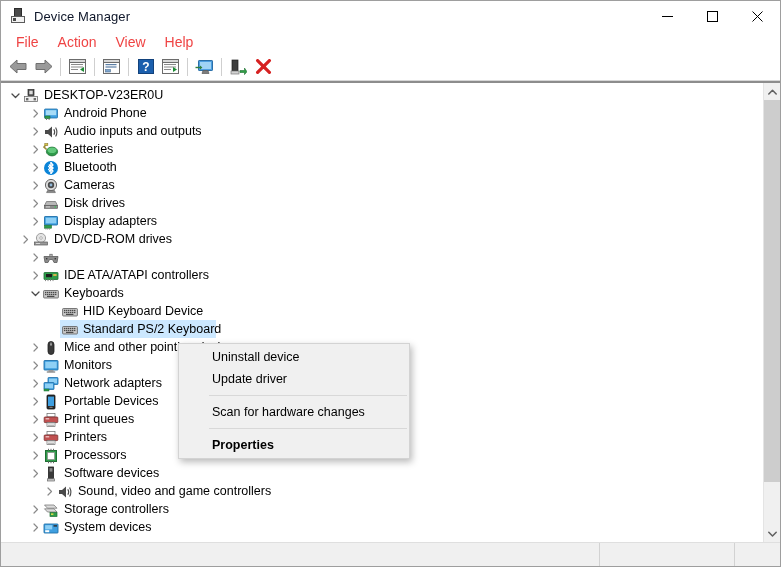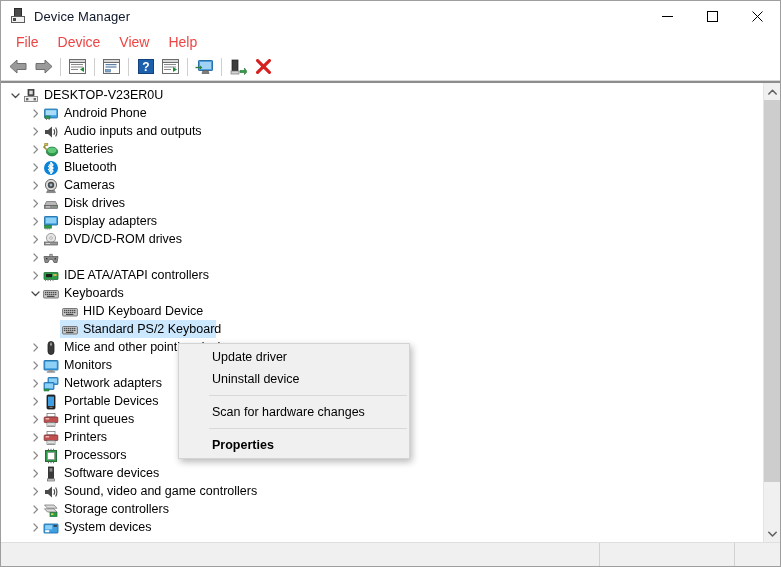--- a/index.html
+++ b/index.html
@@ -186,21 +186,21 @@
         <svg width="11" height="11" viewBox="0 0 11 11">
             <line x1="0.5" y1="0.5" x2="10.5" y2="10.5" stroke="#000" stroke-width="1"></line>
             <line x1="10.5" y1="0.5" x2="0.5" y2="10.5" stroke="#000" stroke-width="1"></line>
           </svg>
       </div>
     </div>
   </div>
 
   <div class="menubar">
     <div class="menu-item">File</div>
-    <div class="menu-item">Device</div>
+    <div class="menu-item">Action</div>
     <div class="menu-item">View</div>
     <div class="menu-item">Help</div>
   </div>
 
   <div class="toolbar">
     <div class="tb-btn">
       <svg width="19" height="15" viewBox="0 0 19 15">
         <path d="M8,1 L8,4.5 L17,4.5 L17,10.5 L8,10.5 L8,14 L1,7.5 Z" fill="#9a9a9a" stroke="#6f6f6f" stroke-width="1" stroke-linejoin="round"></path>
       </svg>
     </div>
@@ -409,21 +409,21 @@
             <rect x="2.8" y="3.7" width="10.4" height="5.6" fill="#8fd0f5"></rect>
             <rect x="1.5" y="11.2" width="7" height="3" fill="#2e9b4a" stroke="#1d6e32" stroke-width="0.6"></rect>
             <rect x="2.4" y="14.2" width="1" height="1.3" fill="#8a8a8a"></rect>
             <rect x="4.2" y="14.2" width="1" height="1.3" fill="#8a8a8a"></rect>
             <rect x="6" y="14.2" width="1" height="1.3" fill="#8a8a8a"></rect>
           </svg>
         </div>
         <div class="label">Display adapters</div>
       </div>
 
-      <div class="row" style="padding-left:26px;">
+      <div class="row" style="padding-left:16px;">
         <div class="twisty">
           <svg width="9" height="9" viewBox="0 0 9 9">
               <path d="M3,1 L6.5,4.5 L3,8" fill="none" stroke="#8a8a8a" stroke-width="1.2" stroke-linecap="round" stroke-linejoin="round"></path>
             </svg>
         </div>
         <div class="ico">
           <svg width="16" height="16" viewBox="0 0 16 16">
             <circle cx="8" cy="6" r="4.6" fill="#e4e4e4" stroke="#8a8a8a" stroke-width="0.8"></circle>
             <circle cx="8" cy="6" r="1.3" fill="#ffffff" stroke="#8a8a8a" stroke-width="0.6"></circle>
             <rect x="1.5" y="10" width="13" height="3" fill="#9a9a9a" stroke="#5a5a5a" stroke-width="0.7"></rect>
@@ -676,21 +676,21 @@
         <div class="ico">
           <svg width="16" height="16" viewBox="0 0 16 16">
             <rect x="5.5" y="1" width="5" height="11.5" fill="#3a3a3a" stroke="#1f1f1f" stroke-width="0.8"></rect>
             <rect x="6.6" y="2.2" width="2.8" height="3.4" fill="#8a8a8a"></rect>
             <rect x="4.5" y="12.8" width="7" height="2.2" fill="#c9c9c9" stroke="#6a6a6a" stroke-width="0.7"></rect>
           </svg>
         </div>
         <div class="label">Software devices</div>
       </div>
 
-      <div class="row" style="padding-left:26px;">
+      <div class="row" style="padding-left:40px;">
         <div class="twisty">
           <svg width="9" height="9" viewBox="0 0 9 9">
               <path d="M3,1 L6.5,4.5 L3,8" fill="none" stroke="#8a8a8a" stroke-width="1.2" stroke-linecap="round" stroke-linejoin="round"></path>
             </svg>
         </div>
         <div class="ico">
           <svg width="16" height="16" viewBox="0 0 16 16">
             <path d="M2,6 L5,6 L9,2.5 L9,13.5 L5,10 L2,10 Z" fill="#4a4a4a"></path>
             <path d="M10.8,5.2 Q12.6,8 10.8,10.8" fill="none" stroke="#4a4a4a" stroke-width="1.1"></path>
             <path d="M12.6,3.4 Q15.2,8 12.6,12.6" fill="none" stroke="#4a4a4a" stroke-width="1.1"></path>
@@ -727,22 +727,22 @@
             <rect x="1" y="4" width="14" height="9" rx="0.6" fill="#3f9fe0" stroke="#1f6fa8" stroke-width="0.9"></rect>
             <rect x="2.2" y="5.2" width="7" height="4.2" fill="#8fd0f5"></rect>
             <rect x="2.2" y="10.2" width="4" height="2" fill="#ffffff"></rect>
             <rect x="10.5" y="5.2" width="3.5" height="1.4" fill="#2a2a2a"></rect>
           </svg>
         </div>
         <div class="label">System devices</div>
       </div>
 
       <div class="ctxmenu" style="left:177px; top:260px; width:232px;">
+        <div class="ctx-item">Uninstall device</div>
         <div class="ctx-item">Update driver</div>
-        <div class="ctx-item">Uninstall device</div>
         <div class="ctx-sep"></div>
         <div class="ctx-item">Scan for hardware changes</div>
         <div class="ctx-sep"></div>
         <div class="ctx-item bold">Properties</div>
       </div>
 
     </div>
 
     <div class="vscroll">
       <div class="vs-arrow">

